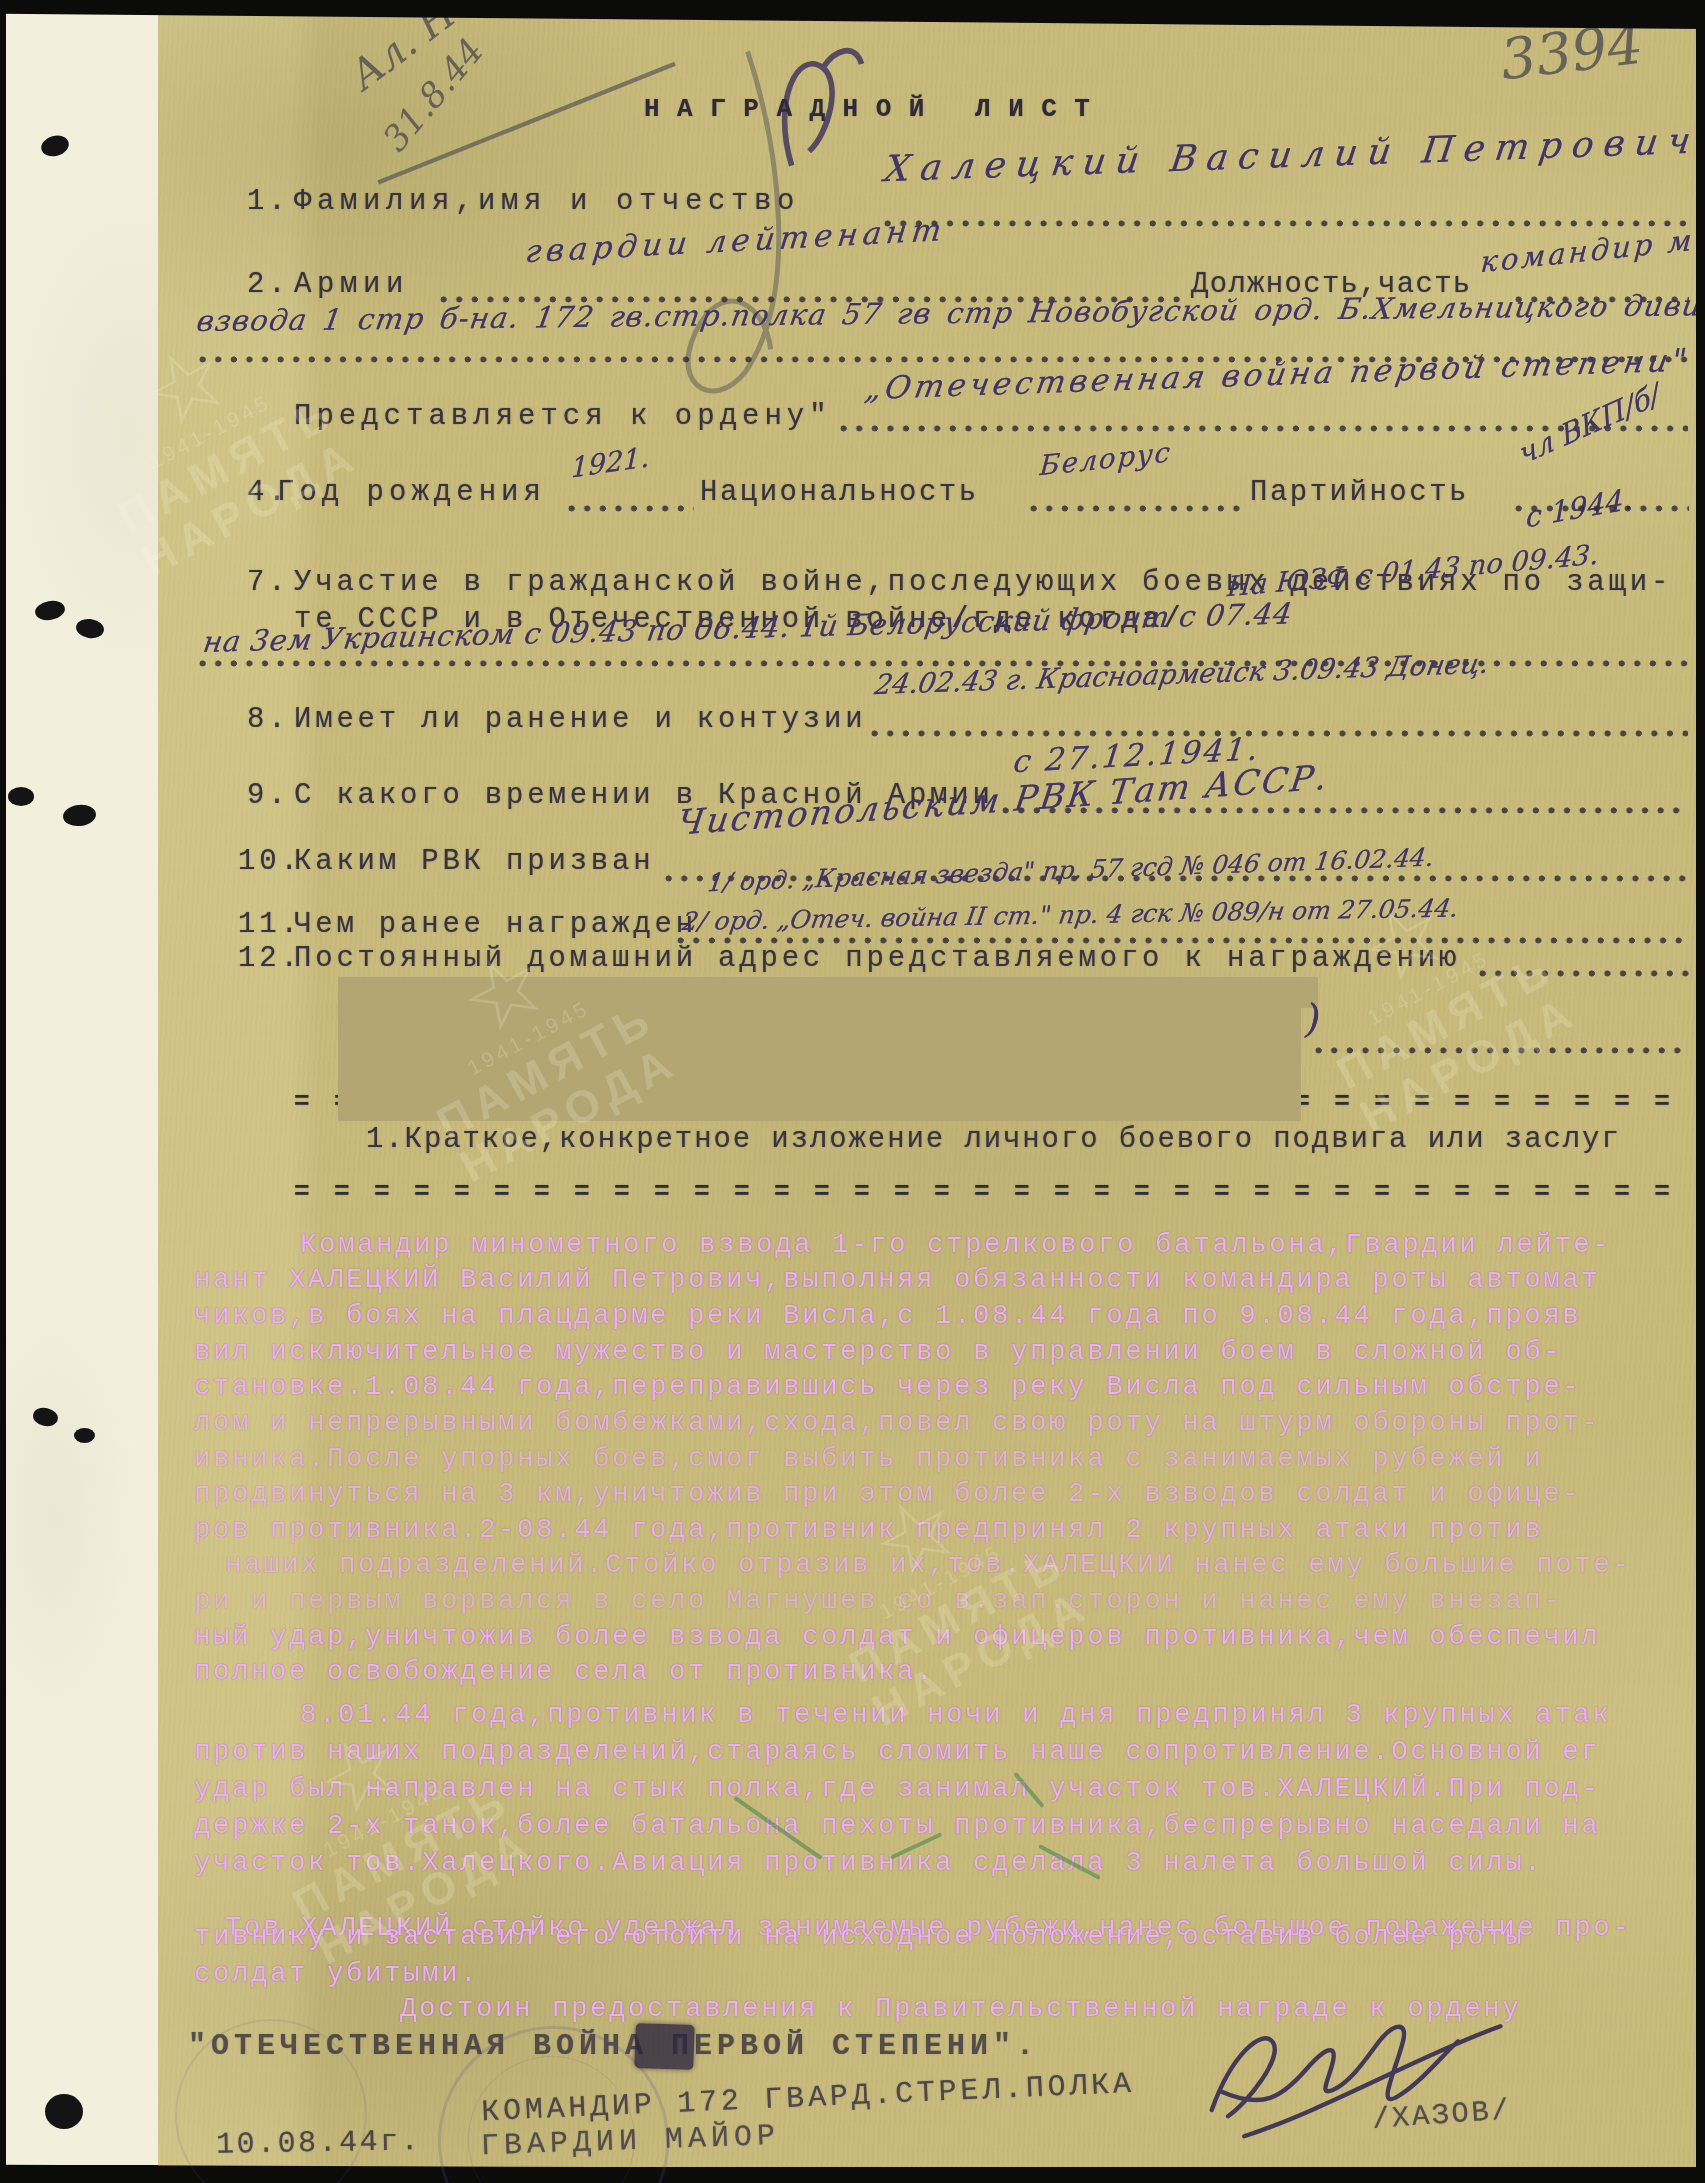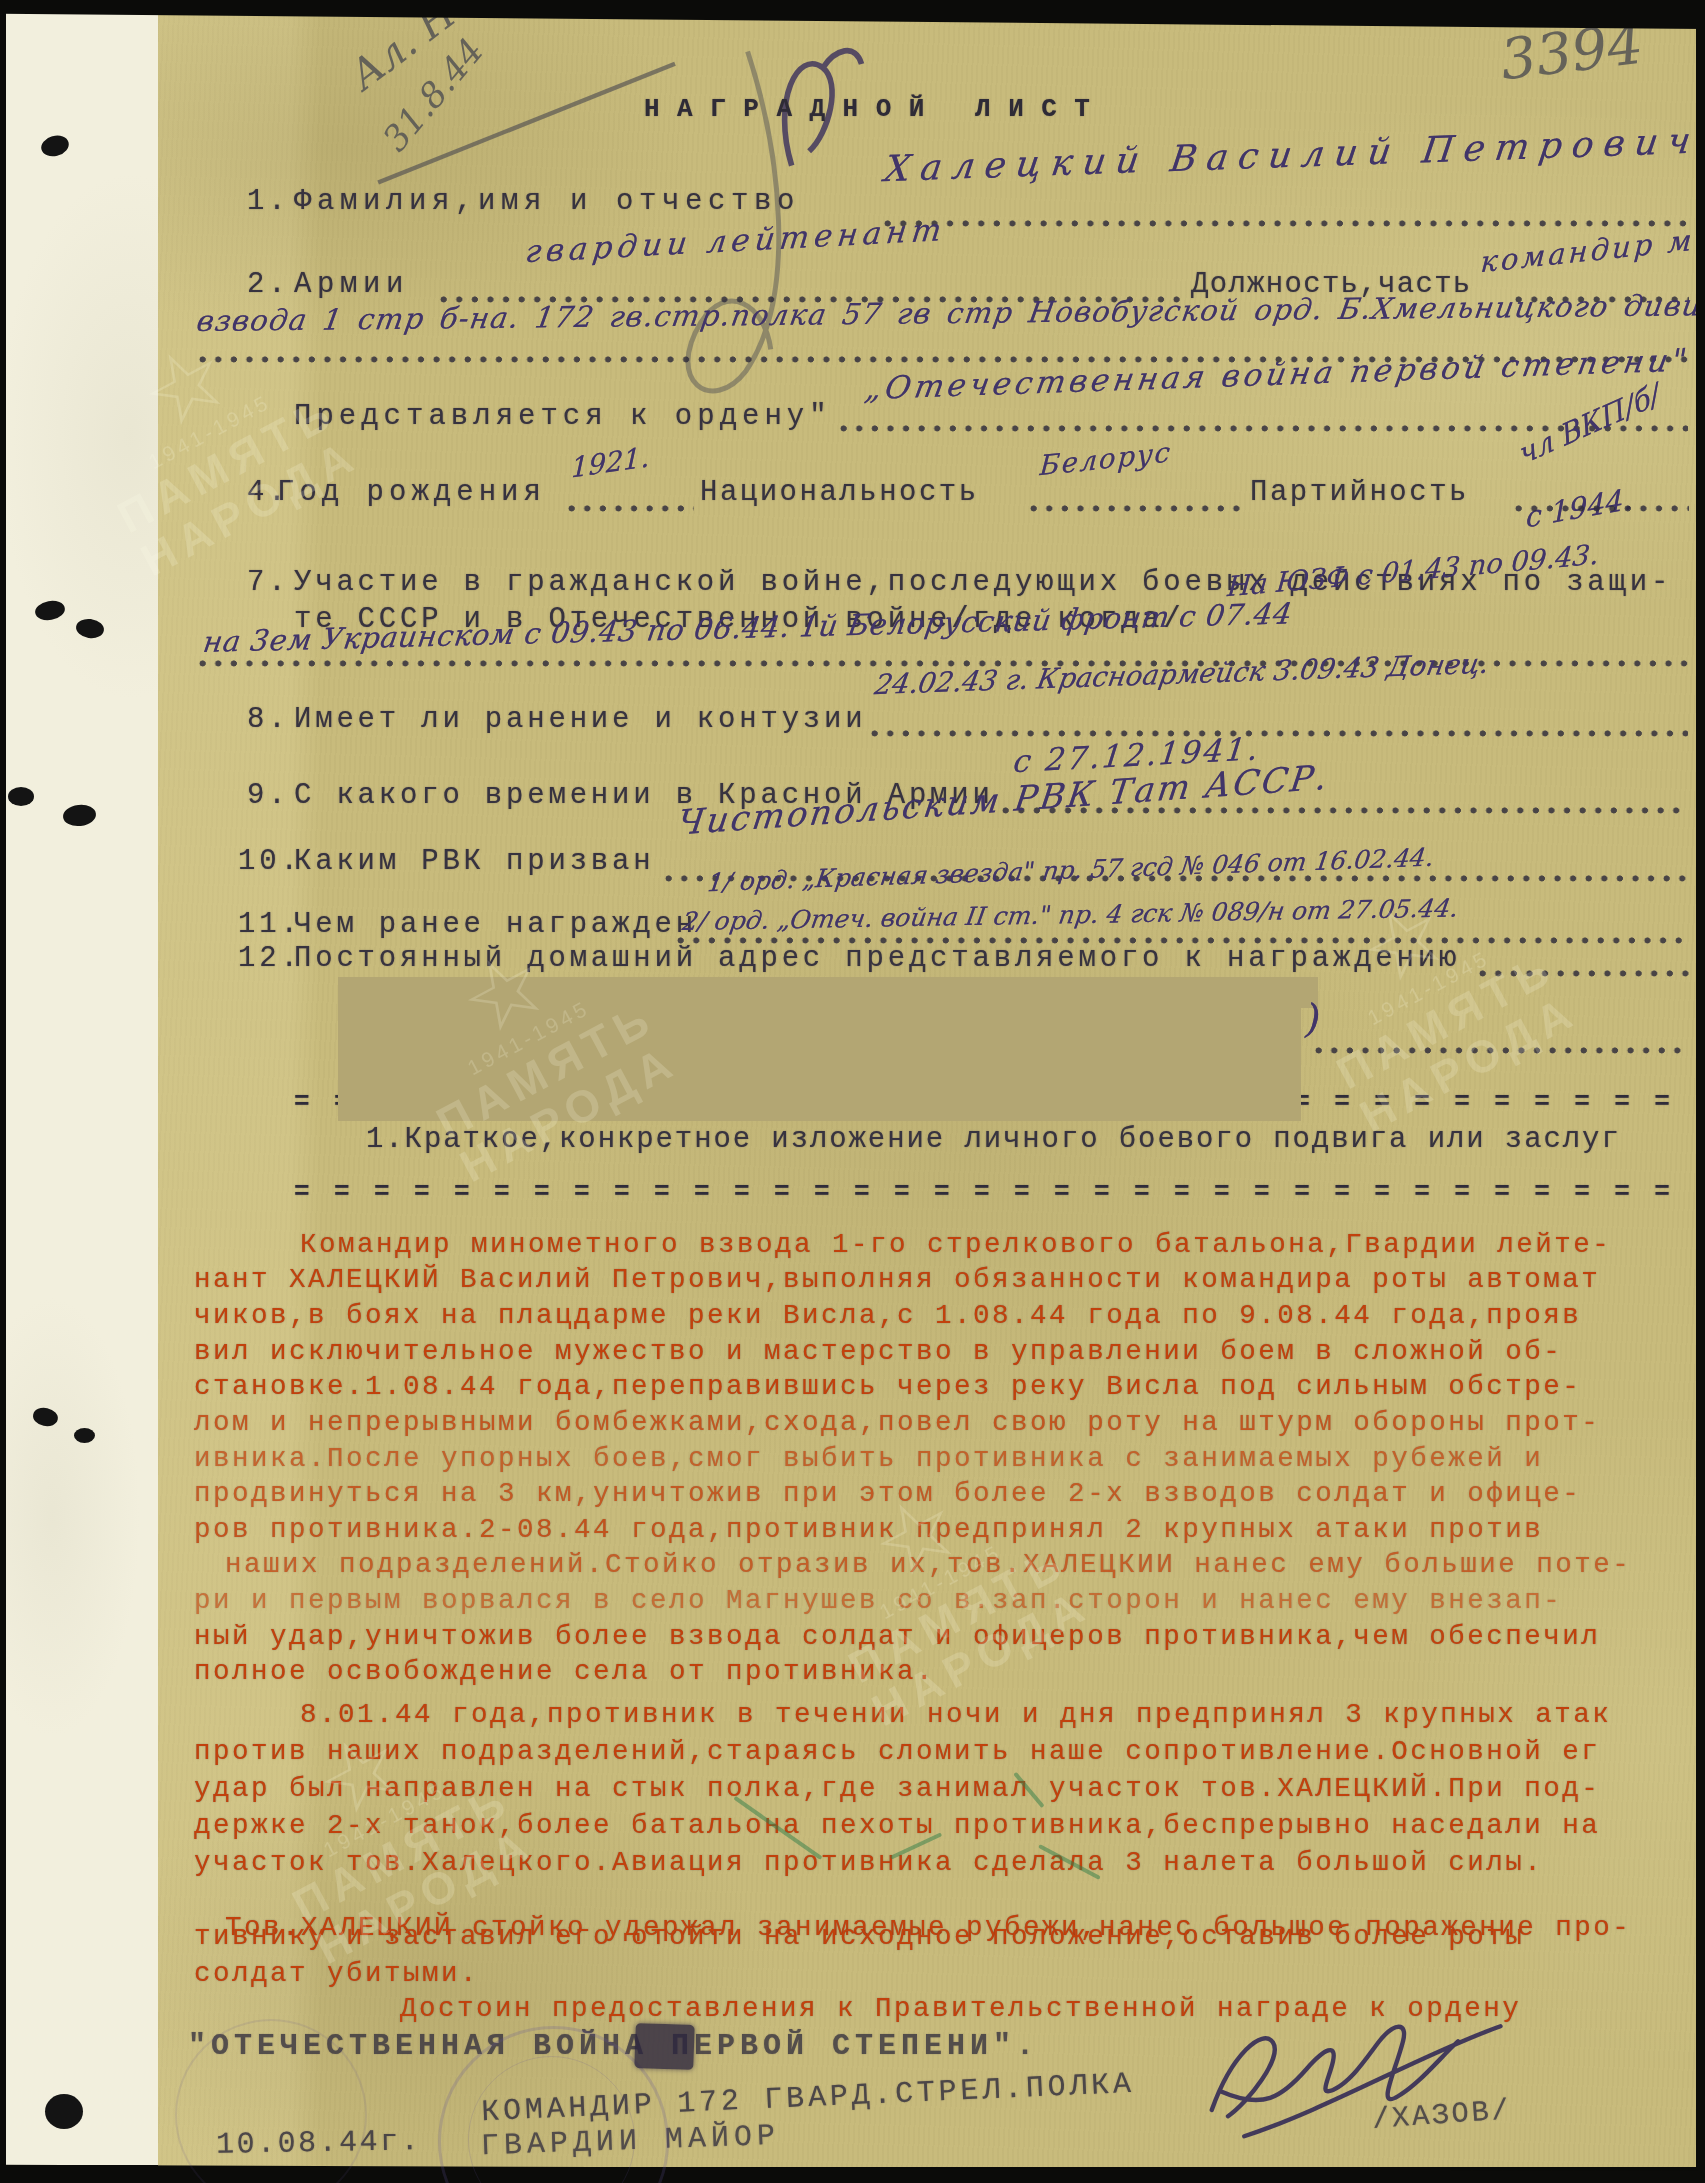--- a/index.html
+++ b/index.html
@@ -20,21 +20,21 @@
       radial-gradient(ellipse 438px 563px at 98% 80%,rgba(255,250,205,.10),transparent 60%),
       linear-gradient(90deg,rgba(240,230,175,.22) 0 131px,rgba(240,230,175,0) 163px),
       repeating-linear-gradient(93deg,rgba(100,88,46,.045) 0 1.9px,rgba(0,0,0,0) 1.9px 5px);}
   .bar{position:absolute;background:#0b0b09;}
   #bar-top{left:0;top:0;width:1706px;height:29px;clip-path:polygon(0 0,100% 0,100% 29px,0 13.8px);}
   #bar-right{left:1696px;top:0;width:10px;height:2183px;}
   #bar-left{left:0;top:0;width:6.3px;height:2183px;}
   #bar-bottom{left:0;top:2156px;width:1706px;height:27.5px;clip-path:polygon(0 8.8px,100% 15px,100% 100%,0 100%);}
   .typed{position:absolute;color:#37333f;white-space:nowrap;letter-spacing:3.8px;font-size:29px;
          text-shadow:0 0 1.3px rgba(52,46,66,.55);}
-  .para{color:#c2410c;font-size:27.5px;letter-spacing:2.5px;line-height:36px;white-space:nowrap;
+  .para{color:#f0abfc;font-size:27.5px;letter-spacing:2.5px;line-height:36px;white-space:nowrap;
         text-shadow:0 0 1.3px rgba(52,46,66,.5);text-align:center;}
   .hand{position:absolute;font-family:"DejaVu Serif",serif;font-style:italic;color:#413569;
         white-space:nowrap;text-shadow:0 0 0.6px rgba(60,46,105,.65);transform-origin:left top;}
   .pencil{position:absolute;font-family:"DejaVu Serif",serif;font-style:italic;color:rgba(88,86,84,.88);
         white-space:nowrap;transform-origin:left top;}
   .dots{position:absolute;height:11.3px;background-image:radial-gradient(circle at 5.6px 5.6px,rgba(45,42,58,.82) 2.8px,transparent 3.4px);
         background-size:15.6px 11.3px;background-repeat:repeat-x;}
   .sep{position:absolute;overflow:hidden;font-weight:bold;color:#2f2c3a;font-size:26px;letter-spacing:4.4px;
        white-space:nowrap;text-shadow:0 0 1.3px rgba(47,44,58,.5);}
   #redact{position:absolute;left:338px;top:977px;width:963px;height:144px;background:#b3a673;z-index:2;}

